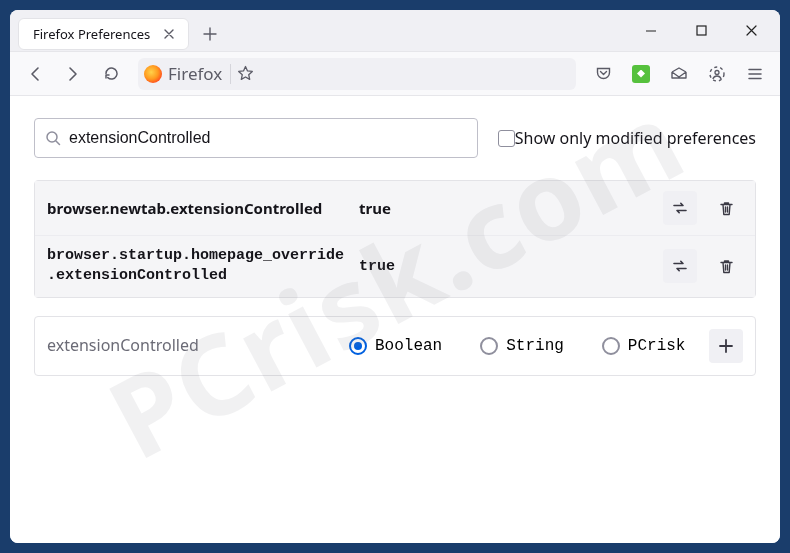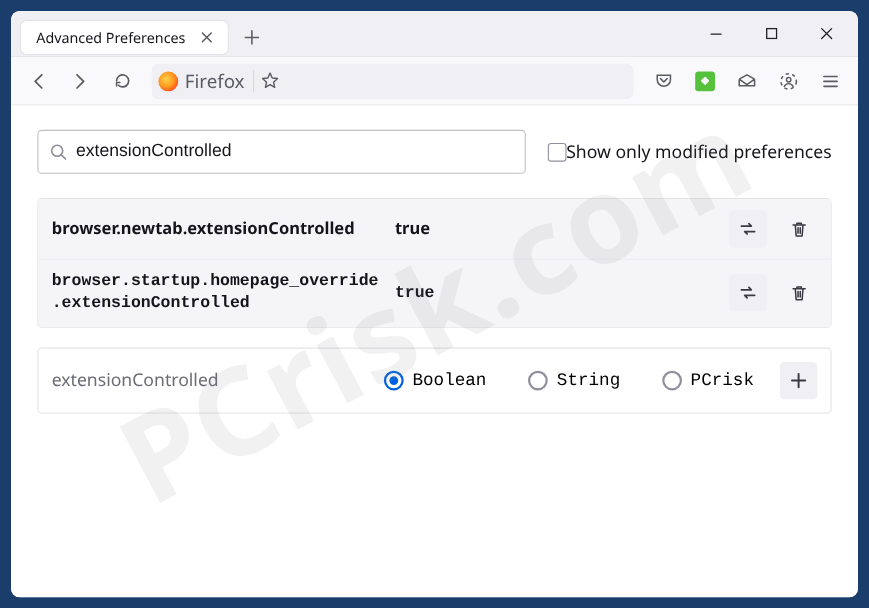--- a/index.html
+++ b/index.html
@@ -254,21 +254,21 @@
   svg { display:block; }
 </style>
 </head>
 <body>
 
 <div class="frame">
 
   <div class="titlebar">
     <div class="tabs">
       <div class="tab">
-        <span>Advanced Preferences</span>
+        <span>Firefox Preferences</span>
         <span class="tab-close">
           <svg width="12" height="12" viewBox="0 0 12 12">
               <path d="M2 2l8 8M10 2l-8 8" stroke="currentColor" stroke-width="1.4" stroke-linecap="round"></path>
             </svg>
         </span>
       </div>
       <div class="newtab-btn">
         <svg width="14" height="14" viewBox="0 0 14 14">
             <path d="M7 1v12M1 7h12" stroke="currentColor" stroke-width="1.4" stroke-linecap="round"></path>
           </svg>

